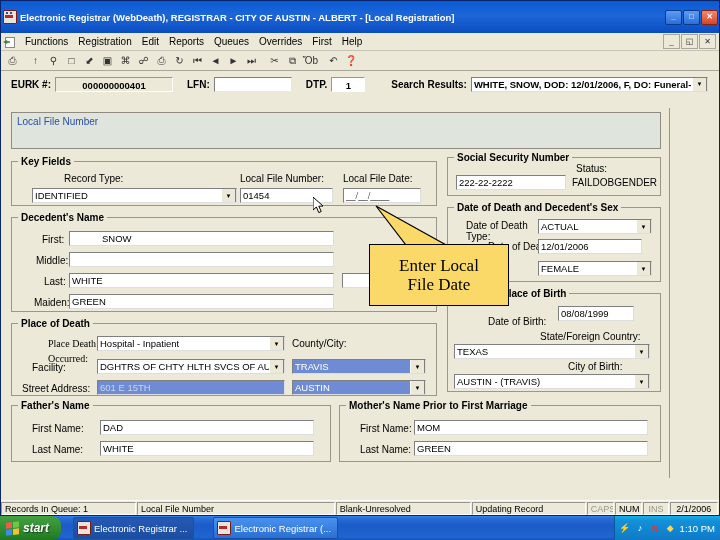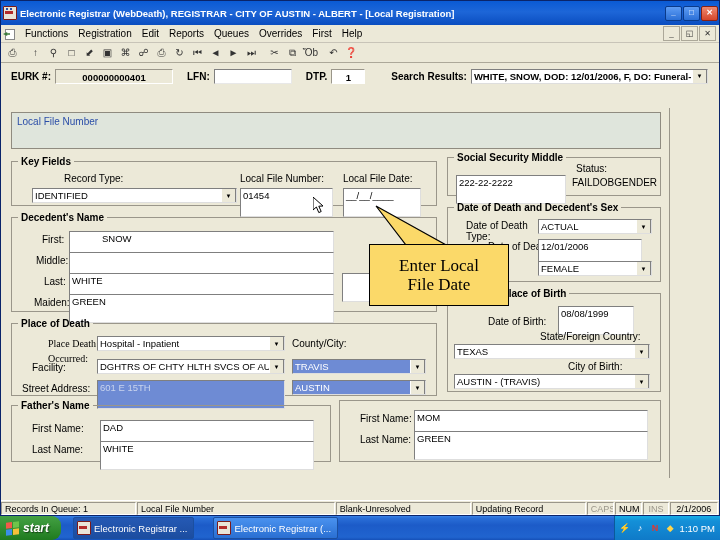--- a/index.html
+++ b/index.html
@@ -12,21 +12,21 @@
     position:relative;
   }
   
   #app-window{
     position:absolute;left:0;top:0;width:720px;height:516px;
     background:#ece9d8;
     border:1px solid #0a246a;
     box-sizing:border-box;
   }
   .titlebar{
-    height:24px;
+    height:32px;
     background:linear-gradient(180deg,#0a5ad4 0%,#1d66d8 45%,#0a4dc0 100%);
     display:flex;align-items:center;
     padding:0 1px 0 2px;
     color:#fff;
     font-size:9.5px;font-weight:bold;
     white-space:nowrap;
   }
   .titlebar .app-icon{
     width:12px;height:12px;margin-right:3px;flex:0 0 auto;
     background:#e8e4d8;border:1px solid #7a1a1a;
@@ -130,21 +130,21 @@
     background:transparent;
     box-sizing:border-box;
   }
   fieldset.grp > legend{
     font-size:10px;font-weight:bold;color:#000;
     margin-left:6px;padding:0 3px;
   }
   .fld-label{position:absolute;font-size:10px;color:#000;white-space:nowrap;}
   .inp{
     position:absolute;box-sizing:border-box;
-    height:29px;line-height:14px;
+    height:15px;line-height:14px;
     background:#fff;border:1px solid #7f7f7f;
     border-right-color:#dedede;border-bottom-color:#dedede;
     font-size:9.5px;padding:0 2px;color:#000;
     white-space:nowrap;overflow:hidden;
   }
   .inp.sel{background:#6e8bd4;color:#c9d4ee;}
   .combo{
     position:absolute;box-sizing:border-box;height:15px;
     background:#fff;border:1px solid #7f7f7f;
     border-right-color:#dedede;border-bottom-color:#dedede;
@@ -320,21 +320,21 @@
     <fieldset class="grp" style="left:8px;top:62px;width:426px;height:50px;">
       <legend>Key Fields</legend>
       <span class="fld-label" style="left:52px;top:6px;">Record Type:</span>
       <span class="combo" style="left:20px;top:21px;width:205px;">
         <span class="cval">IDENTIFIED</span>
         <span class="arrow">▼</span>
       </span>
       <span class="fld-label" style="left:228px;top:6px;">Local File Number:</span>
       <span class="inp" style="left:228px;top:21px;width:93px;">01454</span>
       <span class="fld-label" style="left:331px;top:6px;">Local File Date:</span>
-      <span class="inp" style="left:331px;top:21px;width:78px;">__/__/____</span>
+      <span class="inp" style="left:331px;top:21px;width:78px;font-family:Liberation Serif, serif;">__/__/____</span>
     </fieldset>
 
     <fieldset class="grp" style="left:8px;top:118px;width:426px;height:100px;">
       <legend>Decedent's Name</legend>
       <span class="fld-label" style="left:30px;top:11px;">First:</span>
       <span class="inp" style="left:57px;top:8px;width:265px;padding-left:32px;">SNOW</span>
       <span class="fld-label" style="left:24px;top:32px;">Middle:</span>
       <span class="inp" style="left:57px;top:29px;width:265px;"></span>
       <span class="fld-label" style="left:32px;top:53px;">Last:</span>
       <span class="inp" style="left:57px;top:50px;width:265px;">WHITE</span>
@@ -370,21 +370,21 @@
 
     <fieldset class="grp" style="left:8px;top:306px;width:320px;height:62px;">
       <legend>Father's Name</legend>
       <span class="fld-label" style="left:20px;top:12px;">First Name:</span>
       <span class="inp" style="left:88px;top:9px;width:214px;">DAD</span>
       <span class="fld-label" style="left:20px;top:33px;">Last Name:</span>
       <span class="inp" style="left:88px;top:30px;width:214px;">WHITE</span>
     </fieldset>
 
     <fieldset class="grp" style="left:444px;top:58px;width:214px;height:44px;">
-      <legend>Social Security Middle</legend>
+      <legend>Social Security Number</legend>
       <span class="inp" style="left:8px;top:12px;width:110px;">222-22-2222</span>
       <span class="fld-label" style="left:128px;top:0px;">Status:</span>
       <span class="static-val" style="left:124px;top:14px;">FAILDOBGENDER</span>
     </fieldset>
 
     <fieldset class="grp" style="left:444px;top:108px;width:214px;height:80px;">
       <legend>Date of Death and Decedent's Sex</legend>
       <span class="fld-label" style="left:18px;top:7px;width:62px;white-space:normal;line-height:11px;">Date of Death Type:</span>
       <span class="combo" style="left:90px;top:6px;width:114px;">
         <span class="cval">ACTUAL</span>
@@ -408,20 +408,21 @@
         <span class="arrow">▼</span>
       </span>
       <span class="fld-label" style="left:120px;top:62px;">City of Birth:</span>
       <span class="combo" style="left:6px;top:75px;width:196px;">
         <span class="cval">AUSTIN - (TRAVIS)</span>
         <span class="arrow">▼</span>
       </span>
     </fieldset>
 
     <fieldset class="grp" style="left:336px;top:306px;width:322px;height:62px;">
+      <legend>Mother's Name Prior to First Marriage</legend>
       <span class="fld-label" style="left:20px;top:12px;">First Name:</span>
       <span class="inp" style="left:74px;top:9px;width:234px;">MOM</span>
       <span class="fld-label" style="left:20px;top:33px;">Last Name:</span>
       <span class="inp" style="left:74px;top:30px;width:234px;">GREEN</span>
     </fieldset>
 
     <div style="position:absolute;left:666px;top:14px;width:1px;height:370px;background:#9a968a;"></div>
 
   </div>
 

